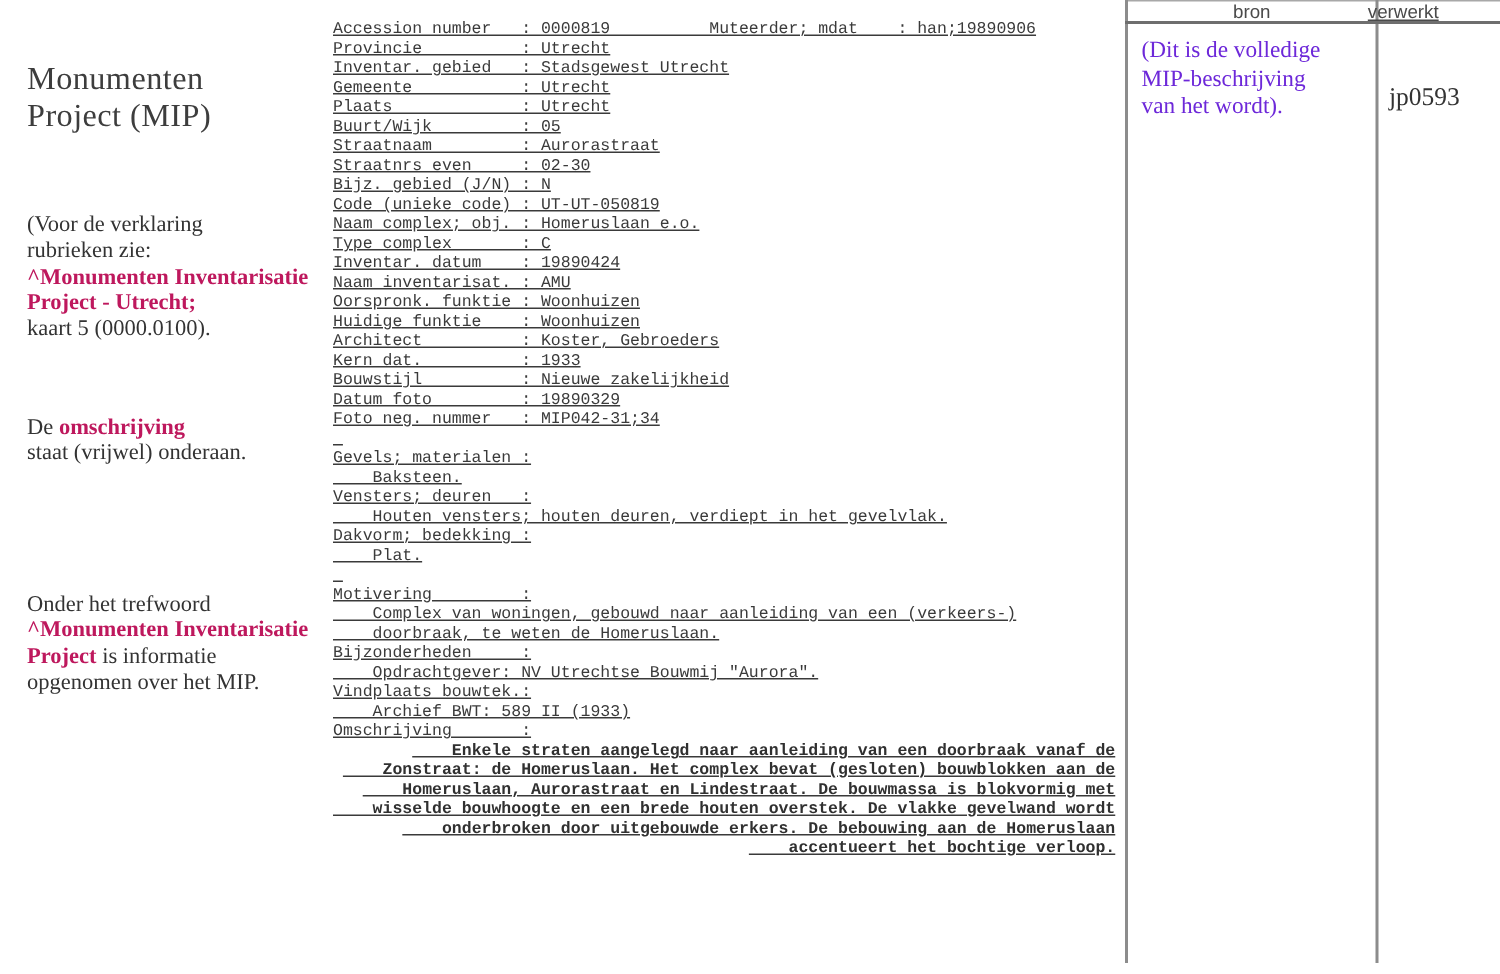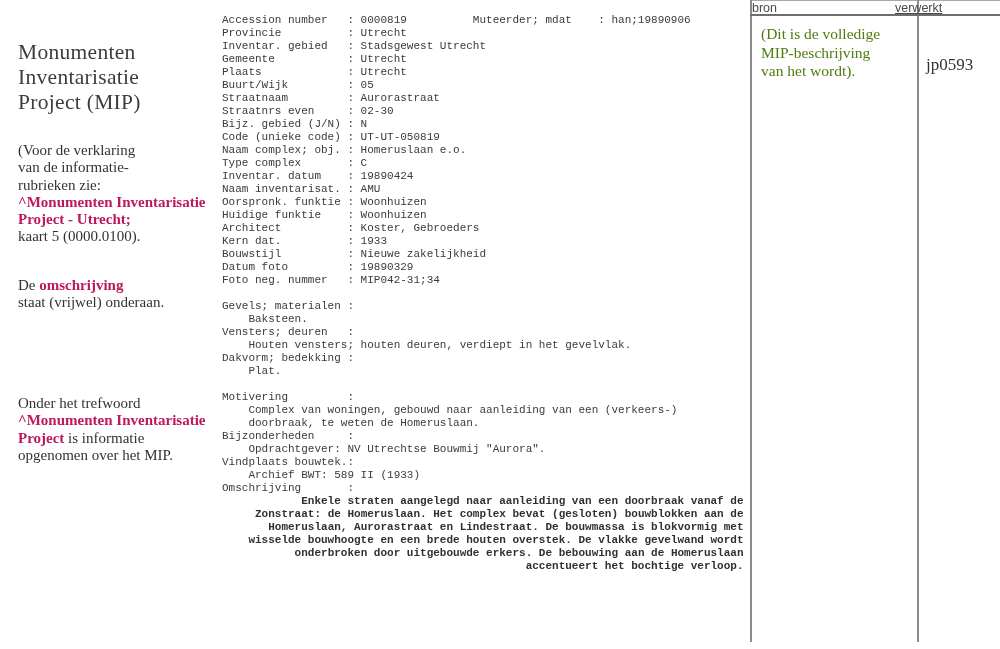--- a/index.html
+++ b/index.html
@@ -28,20 +28,21 @@
   #para-2 { top:384px; }
   .para .b { font-weight:bold; color:#be185d; }
 
   
   .record {
     position:absolute; left:222px; top:14px;
     font-family:"Liberation Mono", "DejaVu Sans Mono", monospace;
     font-size:11px; line-height:13px;
     color:#3a3a3a;
     white-space:pre;
+    text-decoration:underline;
   }
   .record .rline { height:13px; }
   .record .b { font-weight:bold; color:#303030;text-align:right; }
 
   
   .vline {
     position:absolute; top:0; width:2px; height:642px;
     background:#8c8c8c;
   }
   #vline-1 { left:750px; }
@@ -51,47 +52,45 @@
     background:#a8a8a8;
   }
   .headline {
     position:absolute; left:750px; top:14px; width:250px; height:2px;
     background:#6e6e6e;
   }
   .colhead {
     position:absolute; top:1px; height:13px;
     font-family:"Liberation Sans", sans-serif;
     font-size:12.5px; color:#4a4a4a;
-    text-align:left;
+    text-align:center;
   }
   #colhead-bron { left:752px; width:165px; }
   #colhead-verwerkt { left:895px; width:81px;text-decoration:underline; }
 
   .bron-note {
     position:absolute; left:761px; top:25px; width:152px;
-    font-size:15.5px; line-height:18.6px; color:#4d7c0f;
+    font-size:15.5px; line-height:18.6px; color:#6d28d9;
   }
   .verwerkt-value {
     position:absolute; left:926px; top:55px;
     font-size:17px; color:#333333;
   }
 </style>
 </head>
 <body>
 
 <div class="page">
 
   <div class="title">
       <div>Monumenten</div>
-      <div>Inventarisatie</div>
       <div>Project (MIP)</div>
     </div>
   <div class="para" id="para-0">
       <div><span>(Voor de verklaring</span></div>
-      <div><span>van de informatie-</span></div>
       <div><span>rubrieken zie:</span></div>
       <div><span class="b">^Monumenten Inventarisatie</span></div>
       <div><span class="b">Project - Utrecht;</span></div>
       <div><span>kaart 5 (0000.0100).</span></div>
     </div>
   <div class="para" id="para-1">
       <div><span>De </span><span class="b">omschrijving</span></div>
       <div><span>staat (vrijwel) onderaan.</span></div>
     </div>
   <div class="para" id="para-2">

